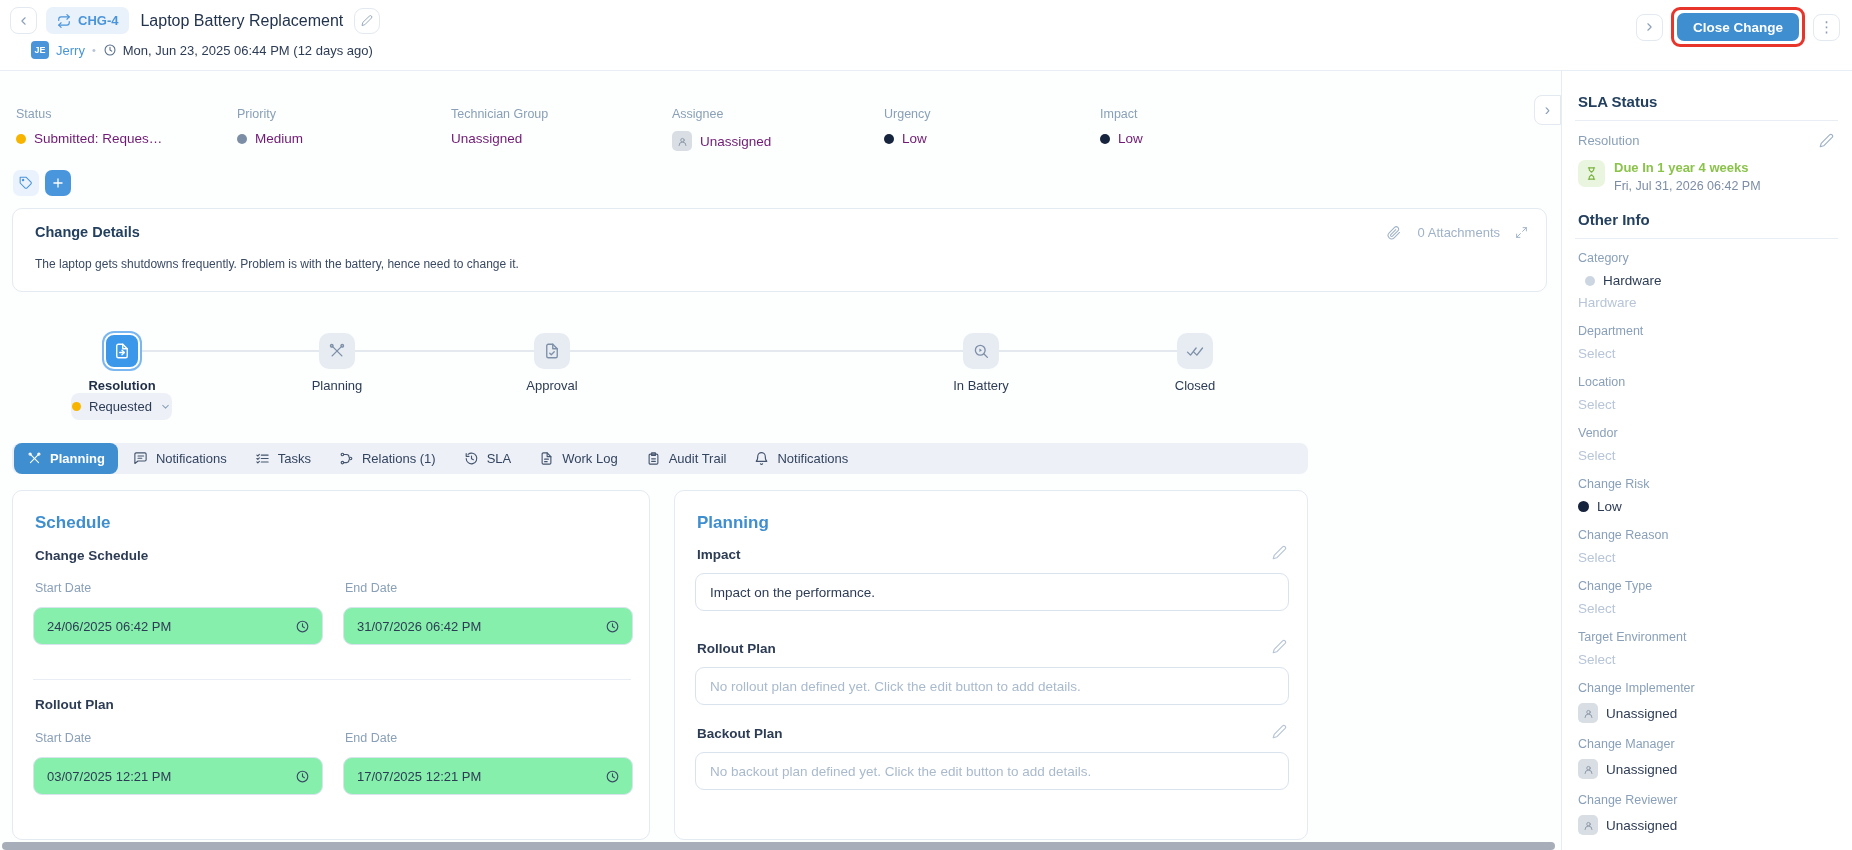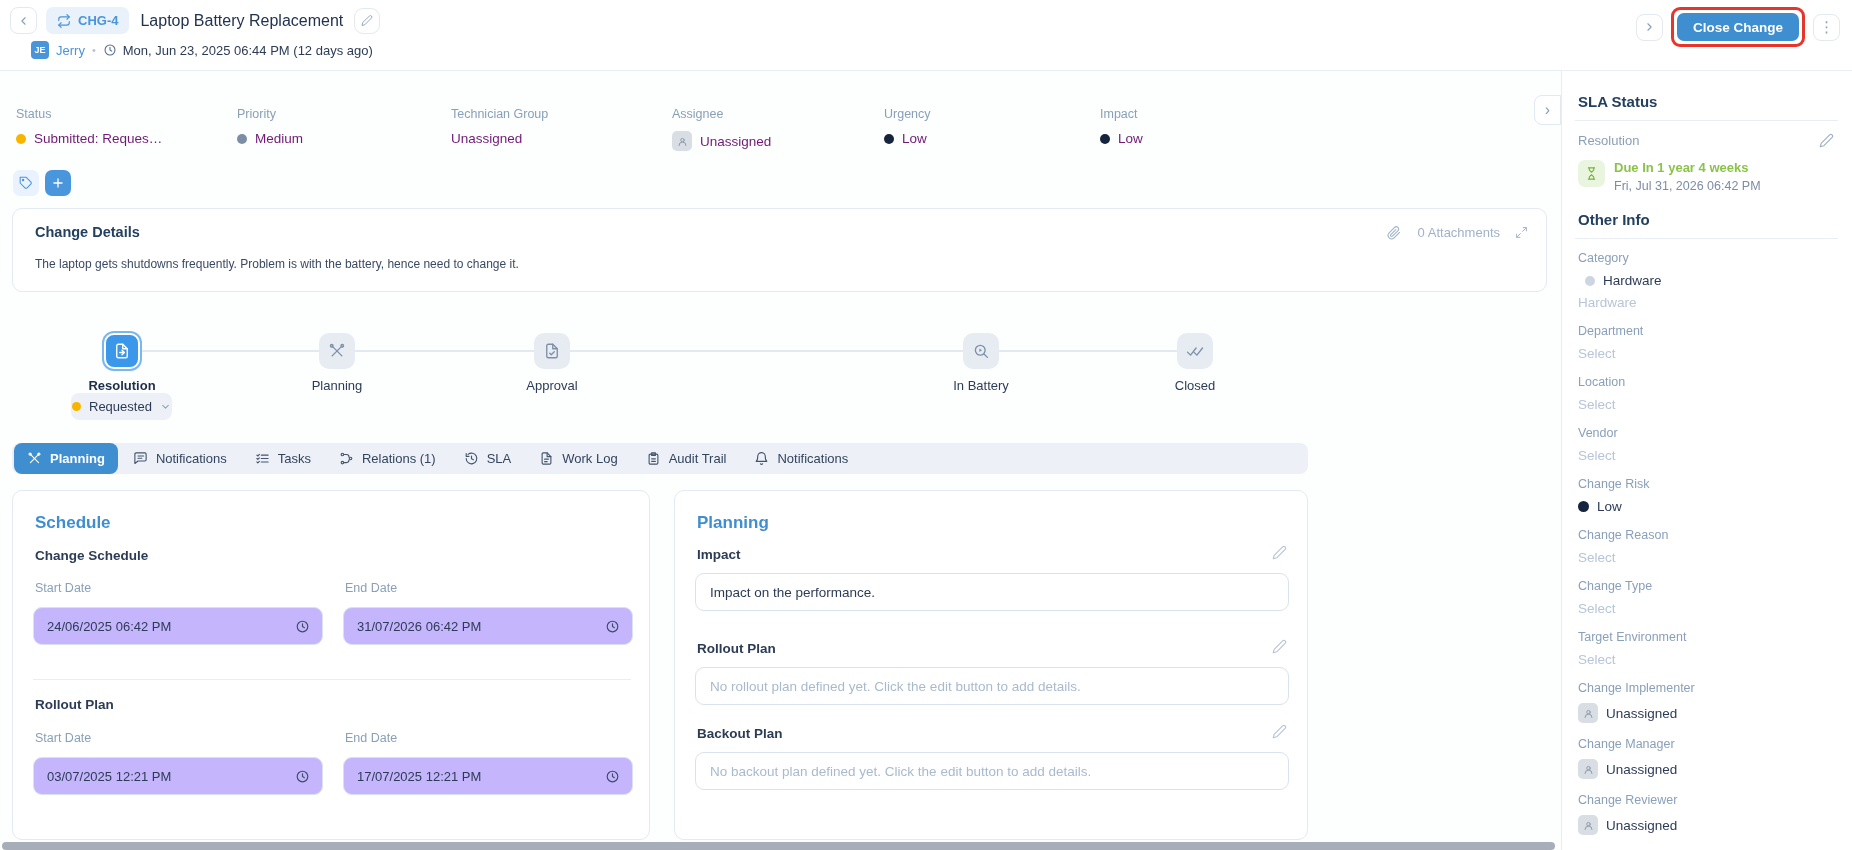--- a/index.html
+++ b/index.html
@@ -76,21 +76,21 @@
   .tab.active { background:#3e8ed0; color:#fff; height:31px; border-radius:8px; font-weight:bold; }
   .tab.active svg { color:#fff; }
 
   
   .card { position:absolute; top:419px; height:350px; background:#fff; border:1px solid #e4eaf1; border-radius:10px; }
   .card.schedule { left:12px; width:638px; }
   .card.planning { left:674px; width:634px; }
   .card-title { position:absolute; left:22px; top:22px; font-size:17px; font-weight:bold; color:#3e8ed0; }
   .group-title { position:absolute; left:22px; font-size:13.5px; font-weight:bold; color:#2d3c55; }
   .fld-label { position:absolute; font-size:12.5px; color:#8aa0b8; }
-  .date-input { position:absolute; width:290px; height:38px; border:1px solid #d9e3ee; border-radius:9px; background:#c4b5fd;
+  .date-input { position:absolute; width:290px; height:38px; border:1px solid #d9e3ee; border-radius:9px; background:#86efac;
     display:flex; align-items:center; justify-content:space-between; padding:0 12px 0 13px; font-size:13px; color:#2d3c55; }
   .date-input .clk { color:#3c4c66; }
   .divider { position:absolute; left:20px; width:598px; height:1px; background:#e9eef5; }
   .pencil { position:absolute; right:20px; color:#b6c4d6; }
   .plan-label { position:absolute; left:22px; font-size:13.5px; font-weight:bold; color:#2d3c55; }
   .plan-box { position:absolute; left:20px; width:594px; height:38px; border:1px solid #d9e3ee; border-radius:9px;
     display:flex; align-items:center; padding:0 14px; font-size:13.5px; color:#2d3c55; background:#fff; }
   .plan-box.empty { color:#a9bacd; }
 
   .hscrollbar { position:absolute; left:2px; top:771px; width:1553px; height:8px; background:#a8aeb9; border-radius:4px; }

